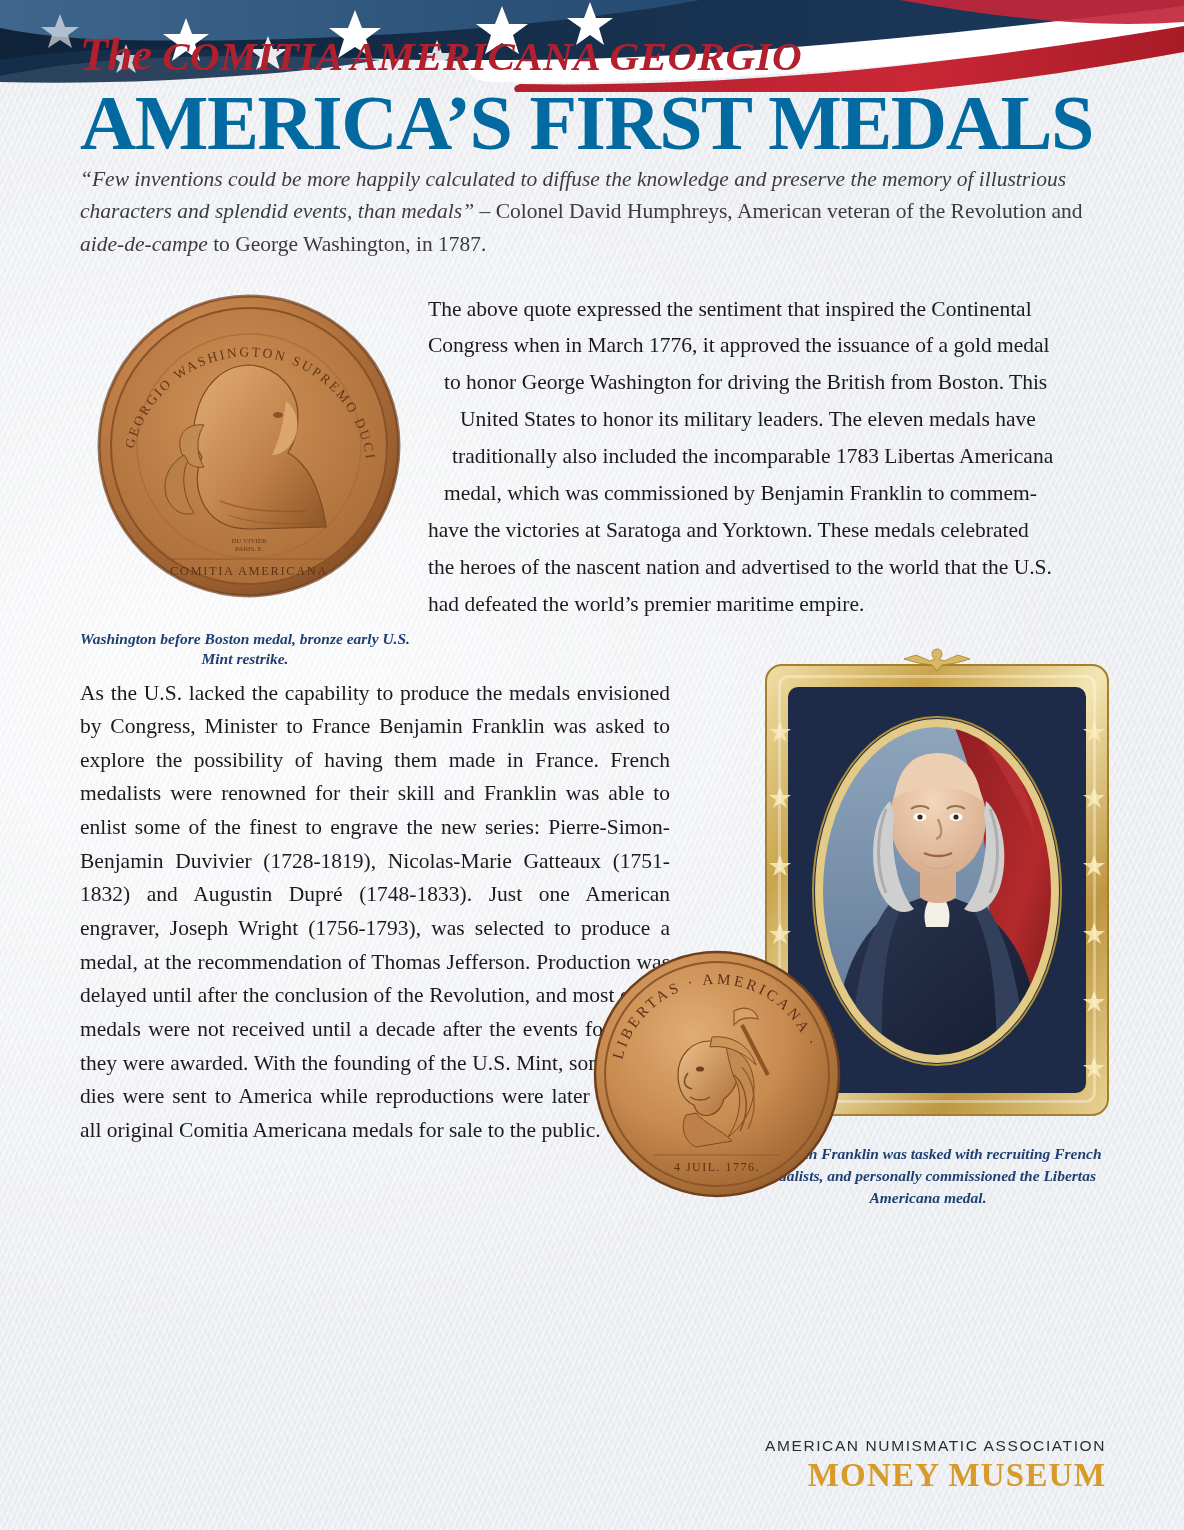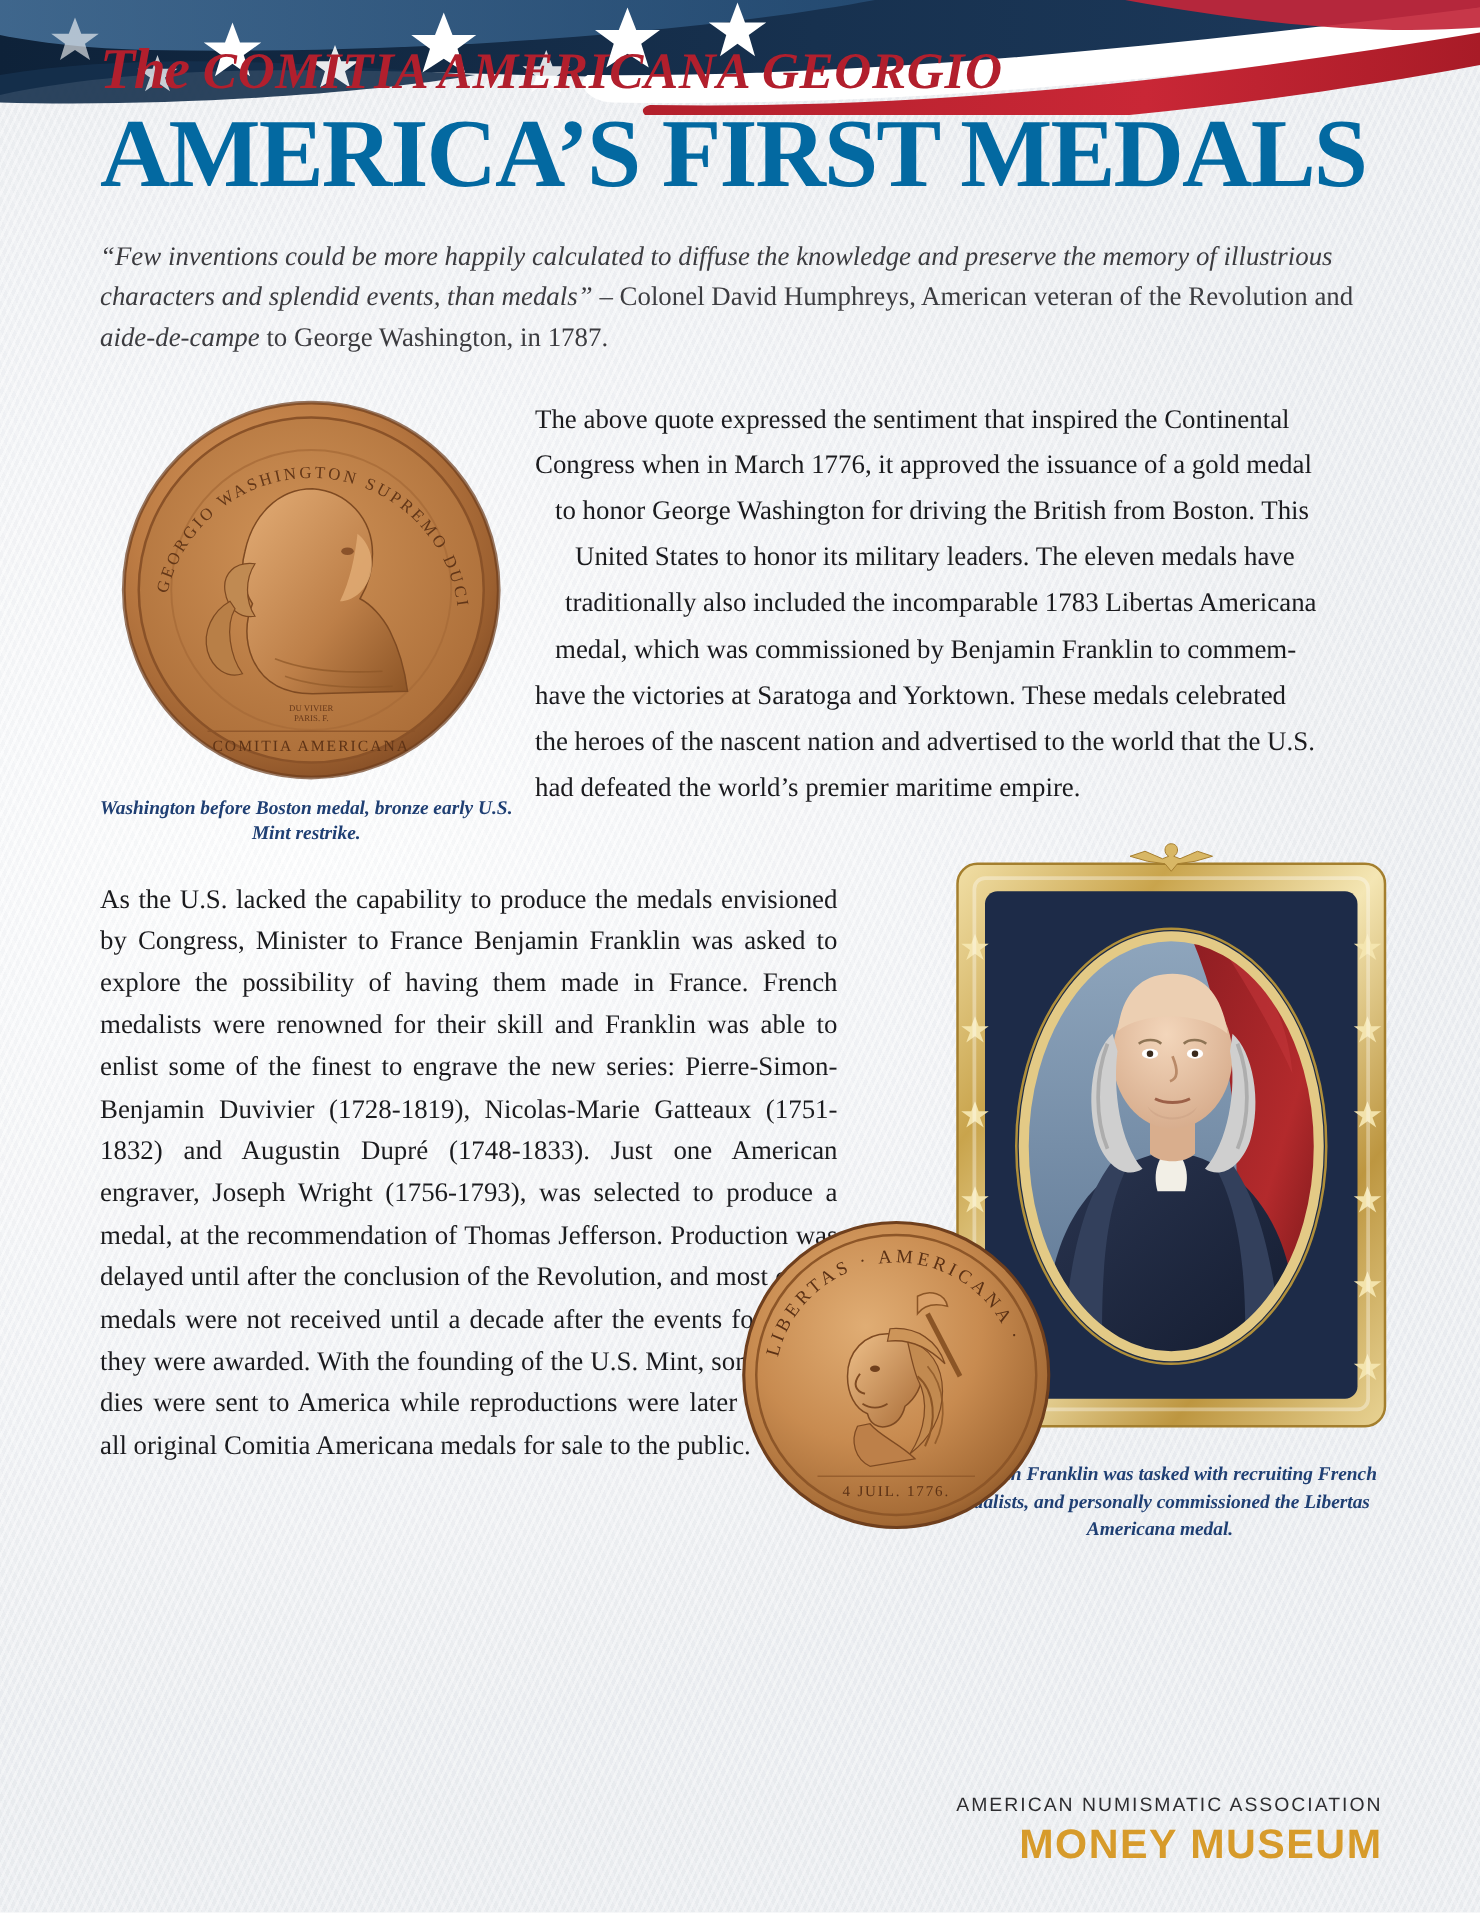--- a/index.html
+++ b/index.html
@@ -79,21 +79,20 @@
     font-family: "Liberation Serif", serif;
     font-weight: bold;
     font-size: 78px;
     line-height: 1.02;
     letter-spacing: -1.5px;
     color: #0369a1;
   }
 
   
   .quote-block {
-    margin-top: 26px;
     width: 1010px;
     font-size: 21.5px;
     line-height: 1.52;
     color: #3c3c40;
   }
   .quote-block .it { font-style: italic; }
 
   
   .row-one {
     position: relative;
@@ -104,21 +103,21 @@
   .medal-washington {
     position: absolute;
     left: 14px;
     top: 2px;
     width: 310px;
     height: 310px;
   }
   .caption-wash {
     position: absolute;
     left: 0px;
-    top: 322px;
+    top: 340px;
     width: 330px;
     text-align: center;
     color: #1f3f73;
     font-style: italic;
     font-weight: bold;
     font-size: 15.5px;
     line-height: 1.35;
   }
 
   .intro-text {
@@ -207,21 +206,21 @@
     z-index: 6;
   }
   .ana-line {
     font-family: "Liberation Sans", sans-serif;
     font-size: 15.5px;
     letter-spacing: 1.6px;
     color: #2d2d30;
     font-weight: normal;
   }
   .mm-line {
-    font-family: Liberation Sans, sans-serif;
+    font-family: Liberation Serif, serif;
     font-size: 33px;
     letter-spacing: 1.2px;
     color: #d79b2b;
     font-weight: bold;
     margin-top: 2px;
   }
 </style>
 </head>
 <body>
 

